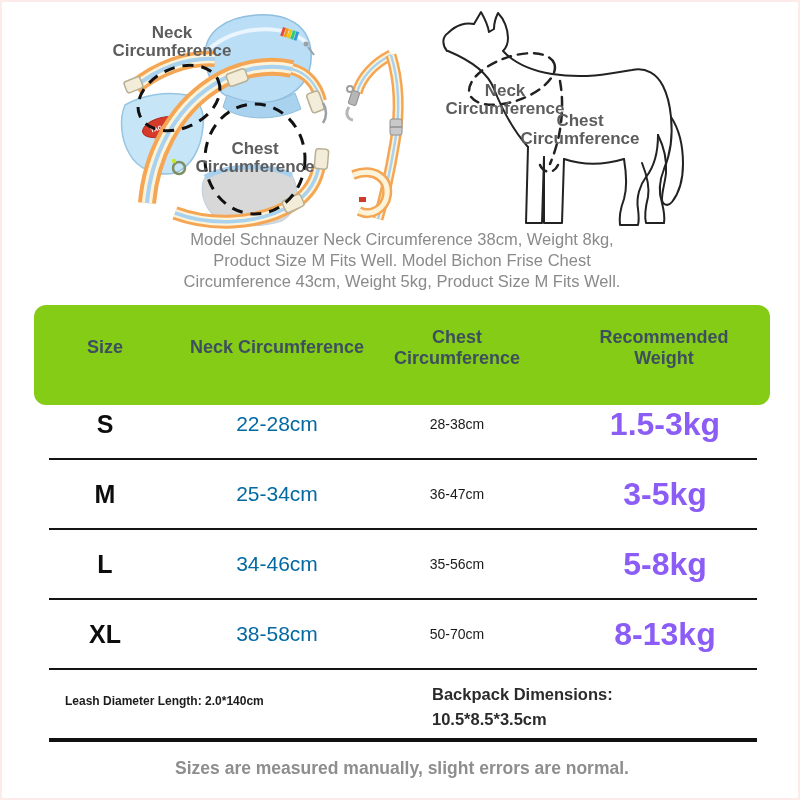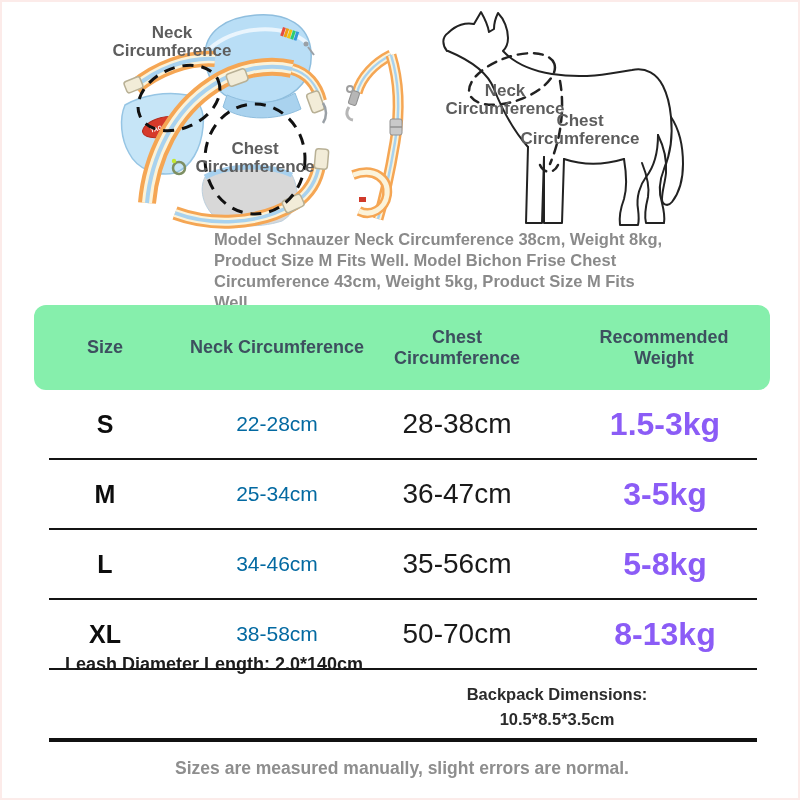--- a/index.html
+++ b/index.html
@@ -10,55 +10,54 @@
   }
   .abs{position:absolute;}
   
   .ann{
     position:absolute;width:140px;text-align:center;
     font-weight:bold;font-size:17px;line-height:1.06;color:#5d5d5d;
   }
   
   .model-note{
     position:absolute;left:172px;top:227px;width:456px;
-    text-align:left;font-weight:bold;font-size:16.5px;line-height:1.28;
+    text-align:center;font-weight:normal;font-size:16.5px;line-height:1.28;
     color:#8a8a8a;
-    margin-left:40px;
   }
   
   .thead{
-    position:absolute;left:32px;top:303px;width:736px;height:85px;
-    background:#86efac;border-radius:12px;
+    position:absolute;left:32px;top:303px;width:736px;height:100px;
+    background:#84cc16;border-radius:12px;
   }
   .hcell{
     position:absolute;top:0;height:85px;display:flex;align-items:center;justify-content:center;
     text-align:center;font-weight:bold;font-size:18px;line-height:1.15;color:#3d4f5f;
   }
   .hcell.size{left:11px;width:120px;}
   .hcell.neck{left:133px;width:220px;}
   .hcell.chest{left:343px;width:160px;}
   .hcell.weight{left:540px;width:180px;}
   .trow{
     position:absolute;left:47px;width:708px;height:70px;
     border-bottom:2px solid #141414;box-sizing:border-box;
   }
   .trow .cell{
     position:absolute;top:0;height:68px;display:flex;align-items:center;justify-content:center;
   }
   .cell.size{left:0;width:112px;font-weight:bold;font-size:25px;color:#0d0d0d;}
   .cell.neck{left:118px;width:220px;font-size:21px;color:#0369a1;}
-  .cell.chest{left:298px;width:220px;font-size:28px;color:#1a1a1a;}
+  .cell.chest{left:298px;width:220px;font-size:14px;color:#1a1a1a;}
   .cell.weight{left:506px;width:220px;font-weight:bold;font-size:32px;color:#8b5cf6;}
   
   .leash-spec{
-    position:absolute;left:63px;top:652px;
-    font-weight:bold;font-size:18px;color:#1c1c1c;
+    position:absolute;left:63px;top:692px;
+    font-weight:bold;font-size:12px;color:#1c1c1c;
   }
   .backpack-spec{
-    position:absolute;left:430px;top:680px;width:250px;text-align:center;
+    position:absolute;left:430px;top:680px;width:250px;
     font-weight:bold;font-size:16.5px;line-height:1.5;color:#2b2b2b;
   }
   .thick-line{
     position:absolute;left:47px;top:736px;width:708px;height:4px;background:#111;
   }
   .footnote{
     position:absolute;left:0;top:756px;width:800px;text-align:center;
     font-weight:bold;font-size:17.5px;color:#8e8e8e;
   }
 </style>

